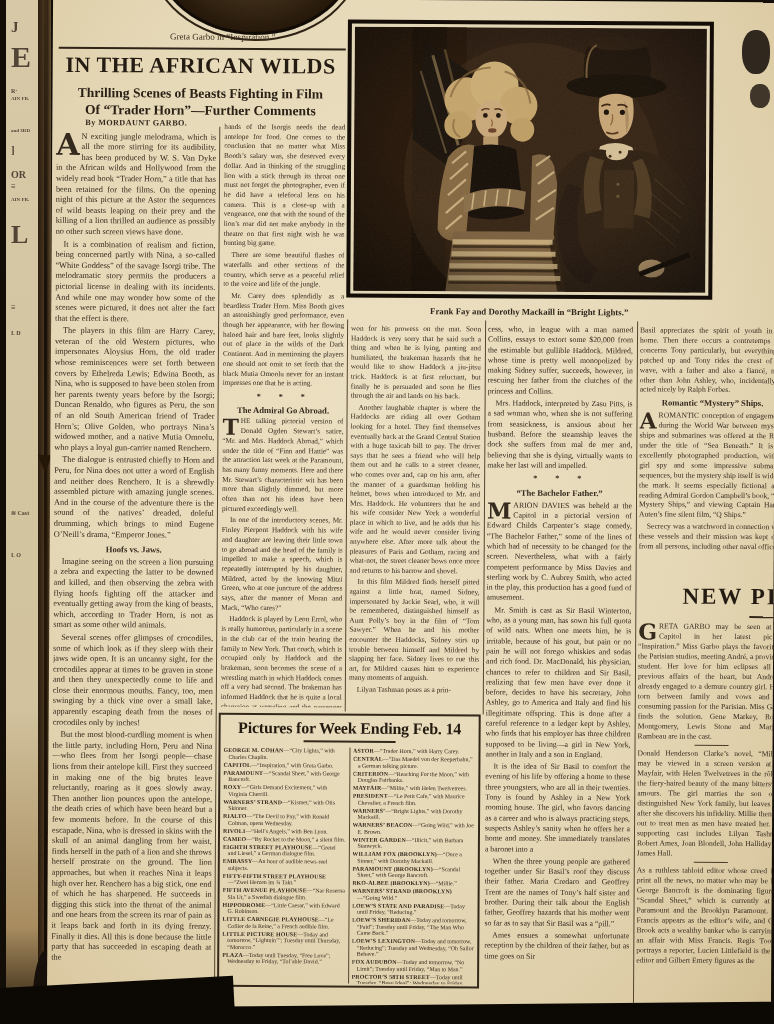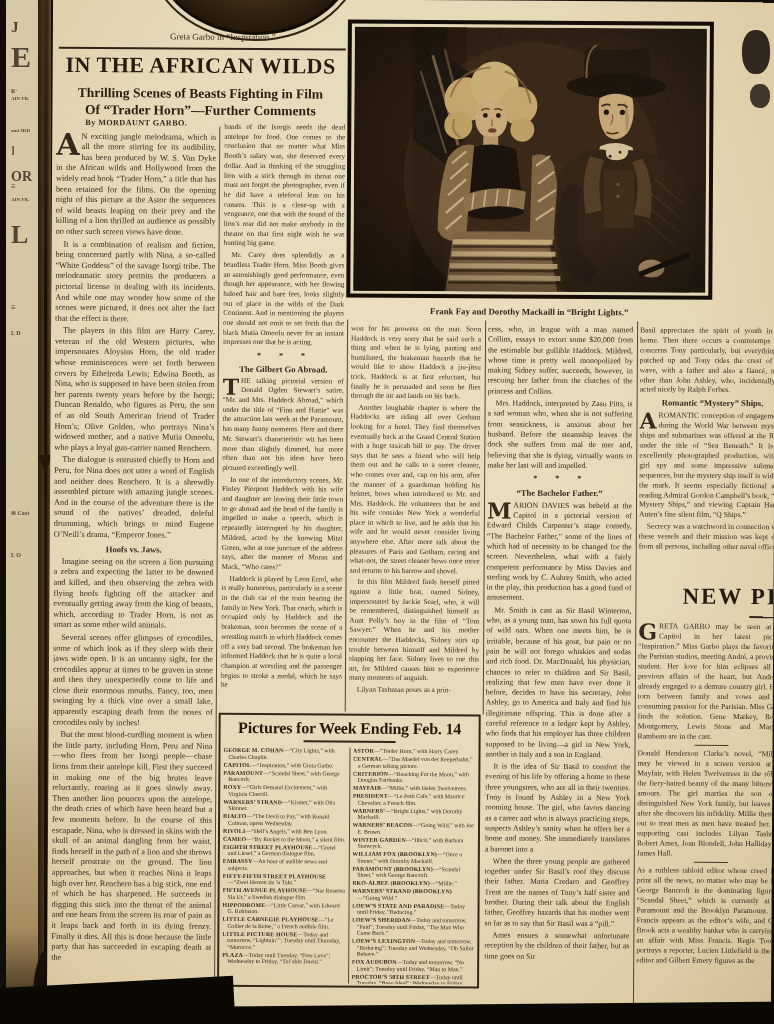--- a/index.html
+++ b/index.html
@@ -99,21 +99,21 @@
 
 <div class="scan">
 
   <div class="spine">
     <div class="frag" style="top:20px;font-size:15px">J</div>
     <div class="frag" style="top:42px;font-size:30px">E</div>
     <div class="frag" style="top:88px;font-size:6px">R·</div>
     <div class="frag" style="top:96px;font-size:5px">AIN FR.</div>
     <div class="frag" style="top:128px;font-size:5px">and 3RD</div>
     <div class="frag" style="top:144px;font-size:11px">]</div>
-    <div class="frag" style="top:170px;font-size:14px">OR</div>
+    <div class="frag" style="top:170px;font-size:10px">OR</div>
     <div class="frag" style="top:183px;font-size:8px">≡</div>
     <div class="frag" style="top:197px;font-size:5px">AIN FR.</div>
     <div class="frag" style="top:222px;font-size:26px">L</div>
     <div class="frag" style="top:304px;font-size:8px">≡</div>
     <div class="frag" style="top:330px;font-size:6px">I. D</div>
     <div class="frag" style="top:510px;font-size:6px">≋ Cast</div>
     <div class="frag" style="top:552px;font-size:6px">I. O</div>
   </div>
   <div class="fold"></div>
   <div class="crease"></div>
@@ -260,23 +260,24 @@
       <p>The players in this film are Harry Carey, veteran of the old Western pictures, who impersonates Aloysius Horn, the old trader whose reminiscences were set forth between covers by Ethelreda Lewis; Edwina Booth, as Nina, who is supposed to have been stolen from her parents twenty years before by the Isorgi; Duncan Renaldo, who figures as Peru, the son of an old South American friend of Trader Horn’s; Olive Golden, who portrays Nina’s widowed mother, and a native Mutia Omoolu, who plays a loyal gun-carrier named Renchero.</p>
       <p>The dialogue is entrusted chiefly to Horn and Peru, for Nina does not utter a word of English and neither does Renchero. It is a shrewdly assembled picture with amazing jungle scenes. And in the course of the adventure there is the sound of the natives’ dreaded, doleful drumming, which brings to mind Eugene O’Neill’s drama, “Emperor Jones.”</p>
       <p class="chead">Hoofs vs. Jaws.</p>
       <p>Imagine seeing on the screen a lion pursuing a zebra and expecting the latter to be downed and killed, and then observing the zebra with flying hoofs fighting off the attacker and eventually getting away from the king of beasts, which, according to Trader Horn, is not as smart as some other wild animals.</p>
       <p>Several scenes offer glimpses of crocodiles, some of which look as if they sleep with their jaws wide open. It is an uncanny sight, for the crocodiles appear at times to be graven in stone and then they unexpectedly come to life and close their enormous mouths. Fancy, too, men swinging by a thick vine over a small lake, apparently escaping death from the noses of crocodiles only by inches!</p>
       <p>But the most blood-curdling moment is when the little party, including Horn, Peru and Nina—who flees from her Isorgi people—chase lions from their antelope kill. First they succeed in making one of the big brutes leave reluctantly, roaring as it goes slowly away. Then another lion pounces upon the antelope, the death cries of which have been heard but a few moments before. In the course of this escapade, Nina, who is dressed in skins with the skull of an animal dangling from her waist, finds herself in the path of a lion and she throws herself prostrate on the ground. The lion approaches, but when it reaches Nina it leaps high over her. Renchero has a big stick, one end of which he has sharpened. He succeeds in digging this stick into the throat of the animal and one hears from the screen its roar of pain as it leaps back and forth in its dying frenzy. Finally it dies. All this is done because the little party that has succeeded in escaping death at the</p>
     </div>
 
     <div class="bcol colB">
       <p class="nin">hands of the Isorgis needs the dead antelope for food. One comes to the conclusion that no matter what Miss Booth’s salary was, she deserved every dollar. And in thinking of the struggling lion with a stick through its throat one must not forget the photographer, even if he did have a telefocal lens on his camera. This is a close-up with a vengeance, one that with the sound of the lion’s roar did not make anybody in the theatre on that first night wish he was hunting big game.</p>
+      <p>There are some beautiful flashes of waterfalls and other sections of the country, which serve as a peaceful relief to the voice and life of the jungle.</p>
       <p>Mr. Carey does splendidly as a beardless Trader Horn. Miss Booth gives an astonishingly good performance, even though her appearance, with her flowing haloed hair and bare feet, looks slightly out of place in the wilds of the Dark Continent. And in mentioning the players one should not omit to set forth that the black Mutia Omoolu never for an instant impresses one that he is acting.</p>
       <p class="stars">* * *</p>
-      <p class="chead">The Gilbert Go Abroad.</p>
+      <p class="chead">The Admiral Go Abroad.</p>
       <p class="nin"><span class="dc dcS">T</span><span>HE talking pictorial version of Donald Ogden Stewart’s satire, “Mr. and Mrs. Haddock Abroad,” which under the title of “Finn and Hattie” was the attraction last week at the Paramount, has many funny moments. Here and there Mr. Stewart’s characteristic wit has been more than slightly dimmed, but more often than not his ideas have been pictured exceedingly well.</span></p>
       <p>In one of the introductory scenes, Mr. Finley Pierpont Haddock with his wife and daughter are leaving their little town to go abroad and the head of the family is impelled to make a speech, which is repeatedly interrupted by his daughter, Mildred, acted by the knowing Mitzi Green, who at one juncture of the address says, after the manner of Moran and Mack, “Who cares?”</p>
       <p>Haddock is played by Leon Errol, who is really humorous, particularly in a scene in the club car of the train bearing the family to New York. That coach, which is occupied only by Haddock and the brakeman, soon becomes the scene of a wrestling match in which Haddock comes off a very bad second. The brakeman has informed Haddock that he is quite a local champion at wrestling and the passenger begins to stroke a medal, which he says he</p>
     </div>
 
     <div class="bcol colC">
       <p class="nin">won for his prowess on the mat. Soon Haddock is very sorry that he said such a thing and when he is lying, panting and humiliated, the brakeman hazards that he would like to show Haddock a jiu-jitsu trick. Haddock is at first reluctant, but finally he is persuaded and soon he flies through the air and lands on his back.</p>
       <p>Another laughable chapter is where the Haddocks are riding all over Gotham looking for a hotel. They find themselves eventually back at the Grand Central Station with a huge taxicab bill to pay. The driver says that he sees a friend who will help them out and he calls to a street cleaner, who comes over and, cap on his arm, after the manner of a guardsman holding his helmet, bows when introduced to Mr. and Mrs. Haddock. He volunteers that he and his wife consider New York a wonderful place in which to live, and he adds that his wife and he would never consider living anywhere else. After more talk about the pleasures of Paris and Gotham, racing and what-not, the street cleaner bows once more and returns to his barrow and shovel.</p>
       <p>In this film Mildred finds herself pitted against a little brat, named Sidney, impersonated by Jackie Searl, who, it will be remembered, distinguished himself as Aunt Polly’s boy in the film of “Tom Sawyer.” When he and his mother encounter the Haddocks, Sidney stirs up trouble between himself and Mildred by slapping her face. Sidney lives to rue this art, for Mildred causes him to experience many moments of anguish.</p>
       <p>Lilyan Tashman poses as a prin-</p>

